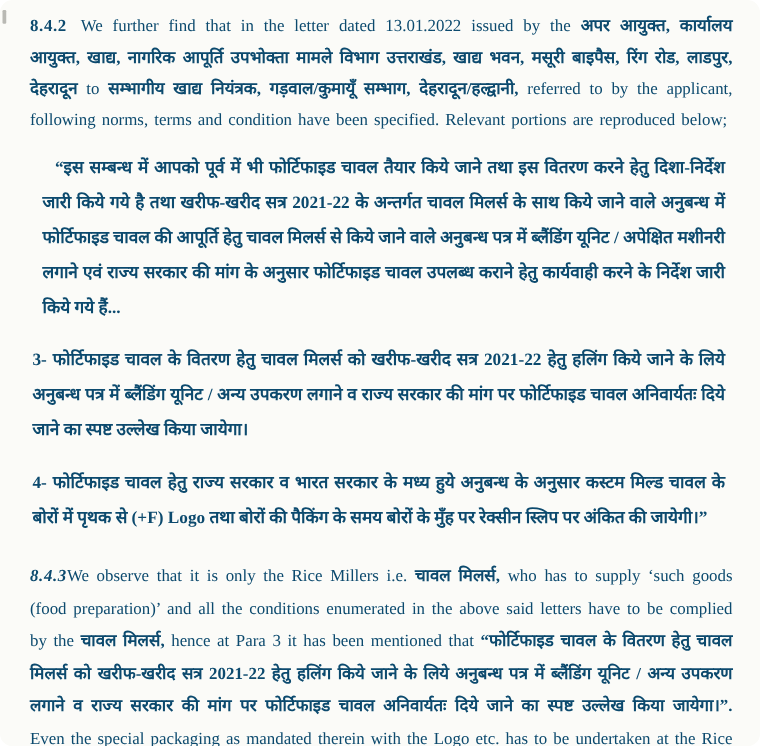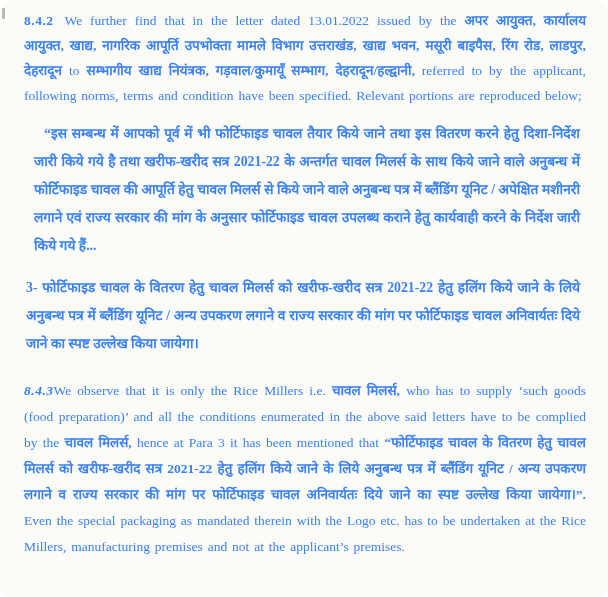--- a/index.html
+++ b/index.html
@@ -42,24 +42,25 @@
   
   .seg-num { font-weight: bold; margin-right: 11px; letter-spacing: .5px; }
   .seg-num-i { font-weight: bold; font-style: italic; letter-spacing: .5px; }
   .seg-en { }
   .seg-hi { font-weight: 600; }
   .seg-quote { font-weight: 700; }
 </style>
 </head>
 <body>
 
-<div class="page" style="background: rgb(251, 251, 248); color: #3b82f6; border-radius: 10px;">
+<div class="page" style="background: rgb(251, 251, 248); color: #0c4a6e; border-radius: 10px;">
   <div class="speck"></div>
 
   <p class="body-para"><span class="seg-num">8.4.2</span><span class="seg-en">We further find that in the letter dated 13.01.2022 issued by the </span><span class="seg-hi">अपर आयुक्त, कार्यालय आयुक्त, खाद्य, नागरिक आपूर्ति उपभोक्ता मामले विभाग उत्तराखंड, खाद्य भवन, मसूरी बाइपैस, रिंग रोड, लाडपुर, देहरादून</span><span class="seg-en"> to </span><span class="seg-hi">सम्भागीय खाद्य नियंत्रक, गड़वाल/कुमायूँ सम्भाग, देहरादून/हल्द्वानी,</span><span class="seg-en"> referred to by the applicant, following norms, terms and condition have been specified. Relevant portions are reproduced below;</span></p>
 
   <p class="quote-para quote-intro"><span class="seg-quote">“इस सम्बन्ध में आपको पूर्व में भी फोर्टिफाइड चावल तैयार किये जाने तथा इस वितरण करने हेतु दिशा-निर्देश जारी किये गये है तथा खरीफ-खरीद सत्र 2021-22 के अन्तर्गत चावल मिलर्स के साथ किये जाने वाले अनुबन्ध में फोर्टिफाइड चावल की आपूर्ति हेतु चावल मिलर्स से किये जाने वाले अनुबन्ध पत्र में ब्लैंडिंग यूनिट / अपेक्षित मशीनरी लगाने एवं राज्य सरकार की मांग के अनुसार फोर्टिफाइड चावल उपलब्ध कराने हेतु कार्यवाही करने के निर्देश जारी किये गये हैं...</span></p>
 
   <p class="quote-para quote-point"><span class="seg-quote">3- फोर्टिफाइड चावल के वितरण हेतु चावल मिलर्स को खरीफ-खरीद सत्र 2021-22 हेतु हलिंग किये जाने के लिये अनुबन्ध पत्र में ब्लैंडिंग यूनिट / अन्य उपकरण लगाने व राज्य सरकार की मांग पर फोर्टिफाइड चावल अनिवार्यतः दिये जाने का स्पष्ट उल्लेख किया जायेगा।</span></p>
 
+  <p class="quote-para quote-point"><span class="seg-quote">4- फोर्टिफाइड चावल हेतु राज्य सरकार व भारत सरकार के मध्य हुये अनुबन्ध के अनुसार कस्टम मिल्ड चावल के बोरों में पृथक से (+F) Logo तथा बोरों की पैकिंग के समय बोरों के मुँह पर रेक्सीन स्लिप पर अंकित की जायेगी।”</span></p>
 
   <p class="body-para para-843"><span class="seg-num-i">8.4.3</span><span class="seg-en">We observe that it is only the Rice Millers i.e. </span><span class="seg-quote">चावल मिलर्स,</span><span class="seg-en"> who has to supply ‘such goods (food preparation)’ and all the conditions enumerated in the above said letters have to be complied by the </span><span class="seg-quote">चावल मिलर्स,</span><span class="seg-en"> hence at Para 3 it has been mentioned that </span><span class="seg-quote">“फोर्टिफाइड चावल के वितरण हेतु चावल मिलर्स को खरीफ-खरीद सत्र 2021-22 हेतु हलिंग किये जाने के लिये अनुबन्ध पत्र में ब्लैंडिंग यूनिट / अन्य उपकरण लगाने व राज्य सरकार की मांग पर फोर्टिफाइड चावल अनिवार्यतः दिये जाने का स्पष्ट उल्लेख किया जायेगा।”.</span><span class="seg-en"> Even the special packaging as mandated therein with the Logo etc. has to be undertaken at the Rice Millers, manufacturing premises and not at the applicant’s premises.</span></p>
 </div>
 
 </body></html>

